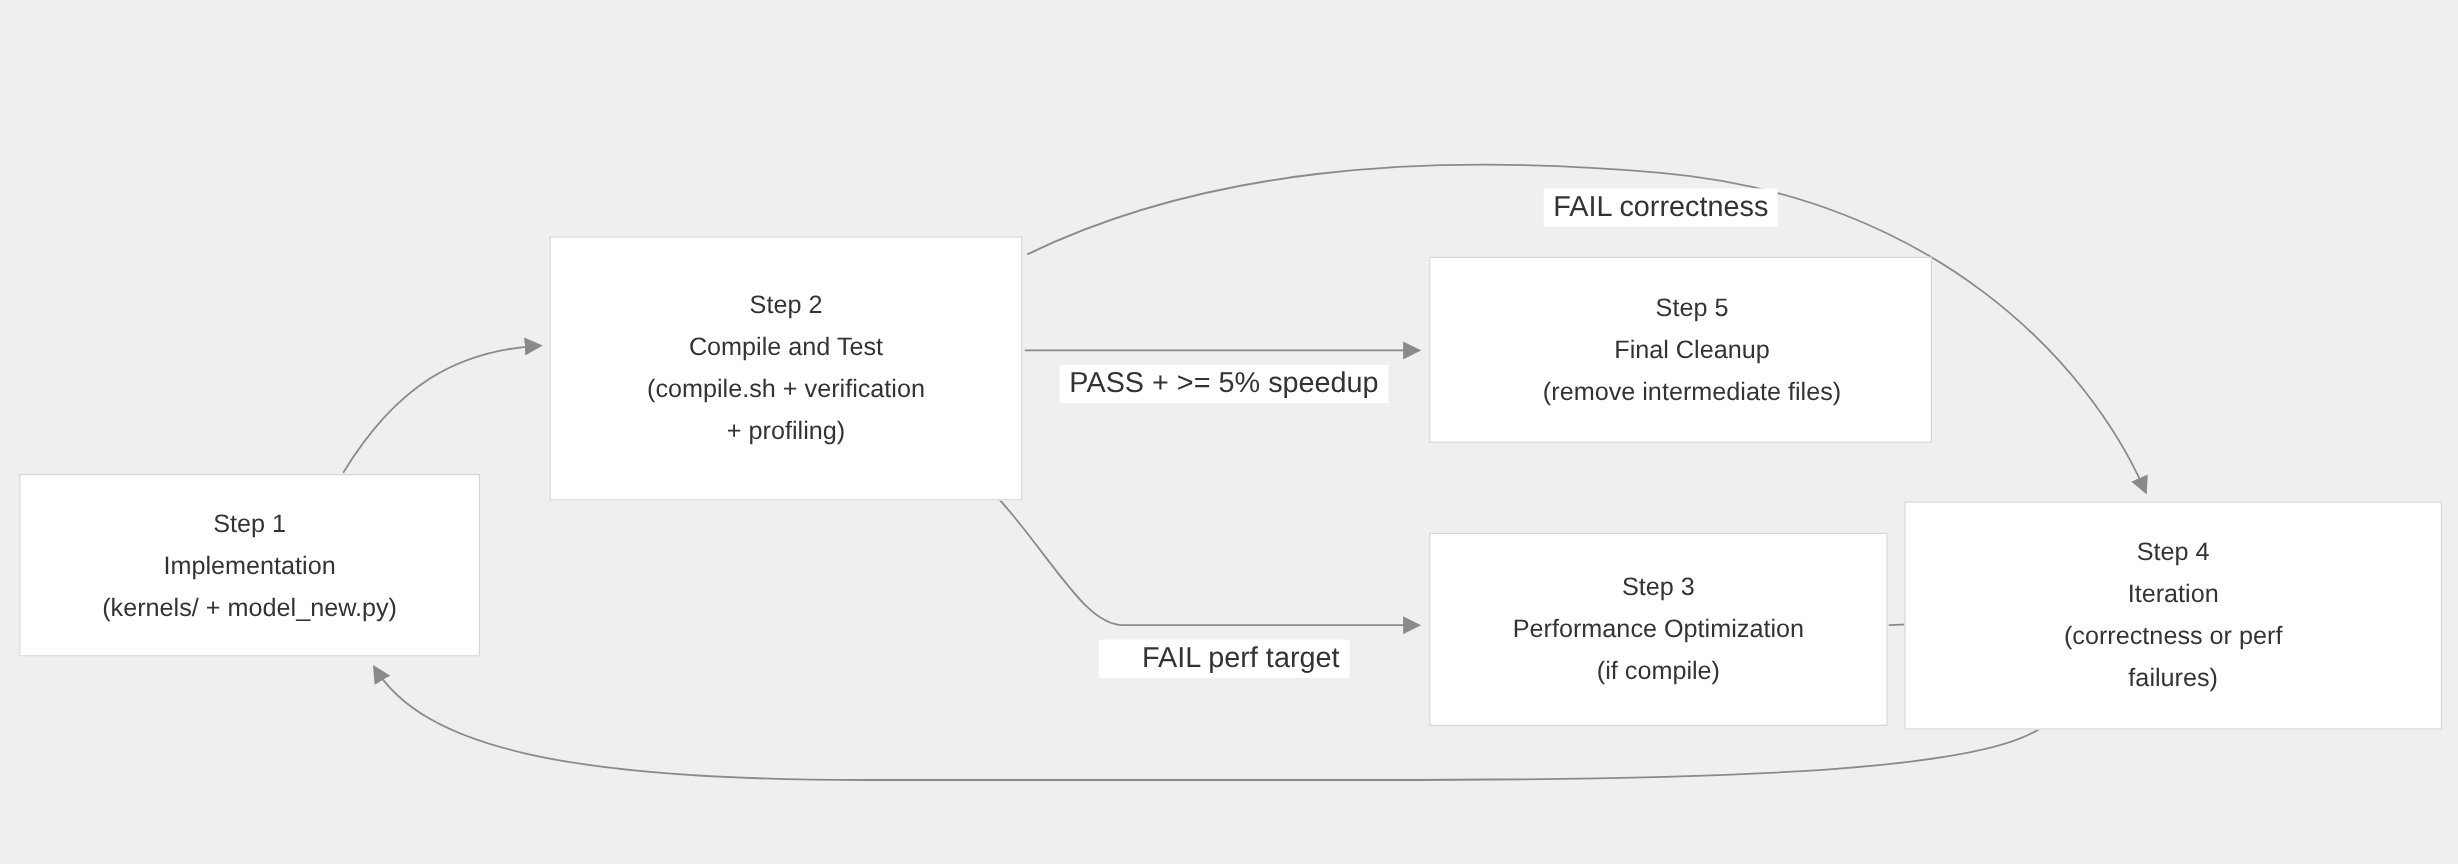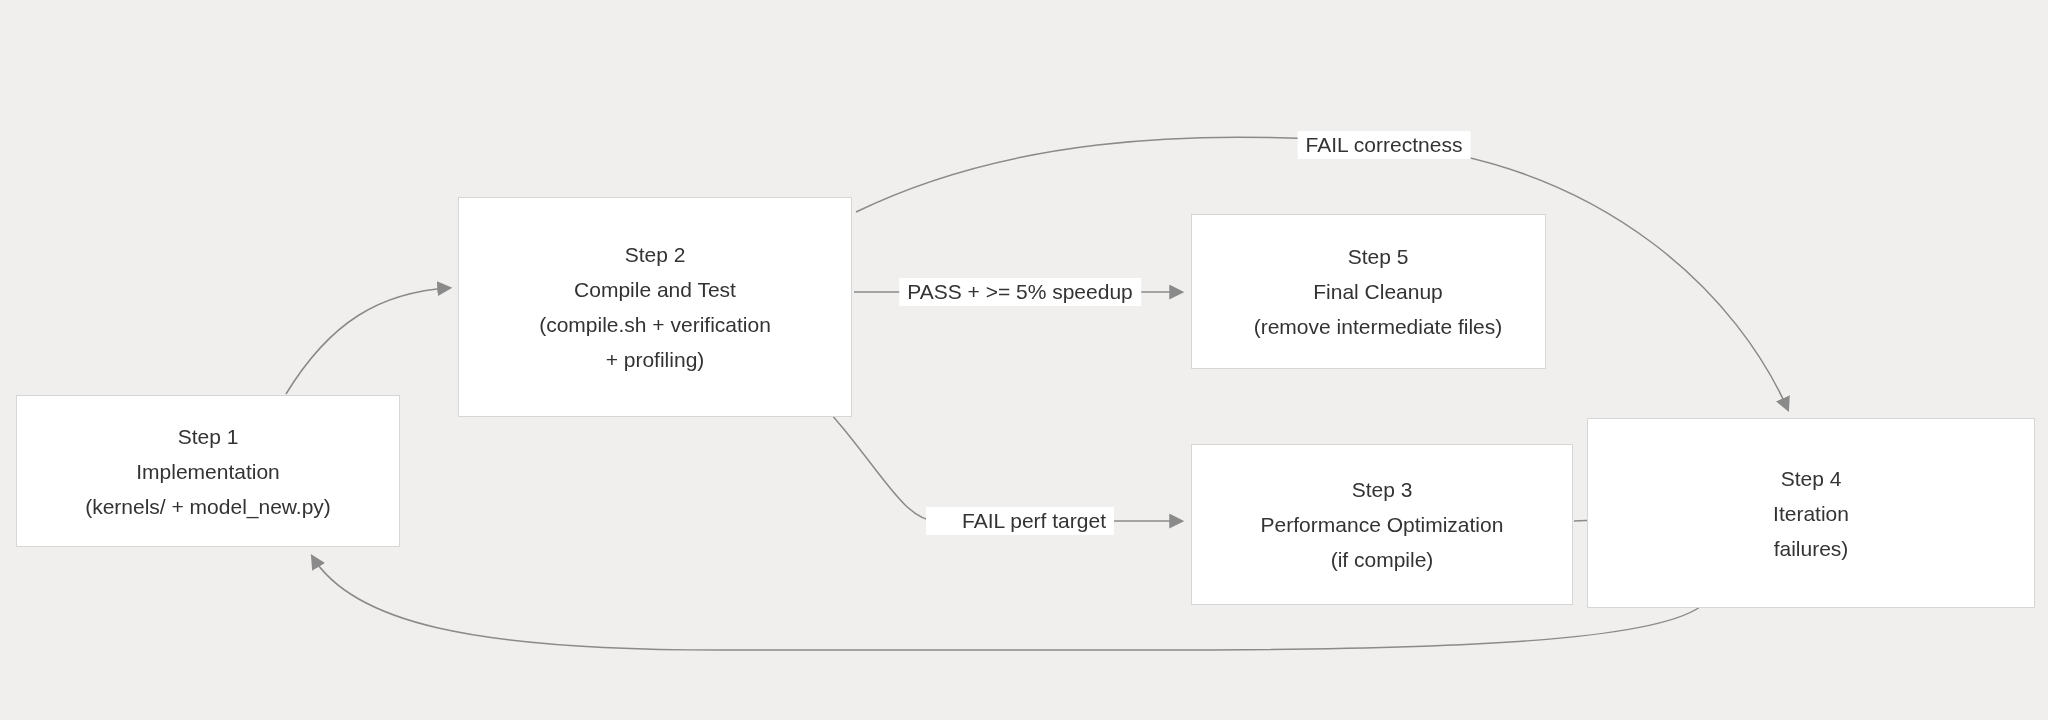--- a/index.html
+++ b/index.html
@@ -31,22 +31,23 @@
     align-items: center;
     text-align: center;
     font-size: 21px;
     line-height: 35px;
   }
   .edge-label {
     position: absolute;
     transform: translate(-50%, -50%);
     background: var(--node-fill, #ffffff);
     padding: 2px 8px;
-    font-size: 21px;
+    font-size: 24px;
     white-space: nowrap;
+    margin-top: 28px;
   }
 </style>
 </head>
 <body>
 
 <div id="canvas">
 
   <svg class="edges" width="2048" height="720" viewBox="0 0 2048 720">
     <defs>
       <marker id="arrow" viewBox="0 0 10 10" refX="8.5" refY="5" markerWidth="10" markerHeight="10" orient="auto">
@@ -73,35 +74,36 @@
     <div>(kernels/ + model_new.py)</div>
   </div>
 
   <div class="node" style="left:458px; top:197px; width:394px; height:220px;">
     <div>Step 2</div>
     <div>Compile and Test</div>
     <div>(compile.sh + verification</div>
     <div>+ profiling)</div>
   </div>
 
-  <div class="node" style="left:1191px; top:214px; width:355px; height:155px;padding-left:19px;">
+  <div class="node" style="left:1191px; top:214px; width:419px; height:155px;padding-left:19px;">
     <div>Step 5</div>
     <div>Final Cleanup</div>
     <div>(remove intermediate files)</div>
   </div>
 
   <div class="node" style="left:1191px; top:444px; width:382px; height:161px;">
     <div>Step 3</div>
     <div>Performance Optimization</div>
     <div>(if compile)</div>
   </div>
 
   <div class="node" style="left:1572px; top:418px; width:448px; height:190px;margin-left:15px;">
     <div>Step 4</div>
     <div>Iteration</div>
+    <div>(correctness or perf</div>
     <div>failures)</div>
   </div>
 
   <div class="edge-label" style="left:1020px; top:292px;">PASS + &gt;= 5% speedup</div>
 
   <div class="edge-label" style="left:1020px; top:521px;padding-left:36px;">FAIL perf target</div>
 
   <div class="edge-label" style="left:1384px; top:145px;">FAIL correctness</div>
 
 </div>

